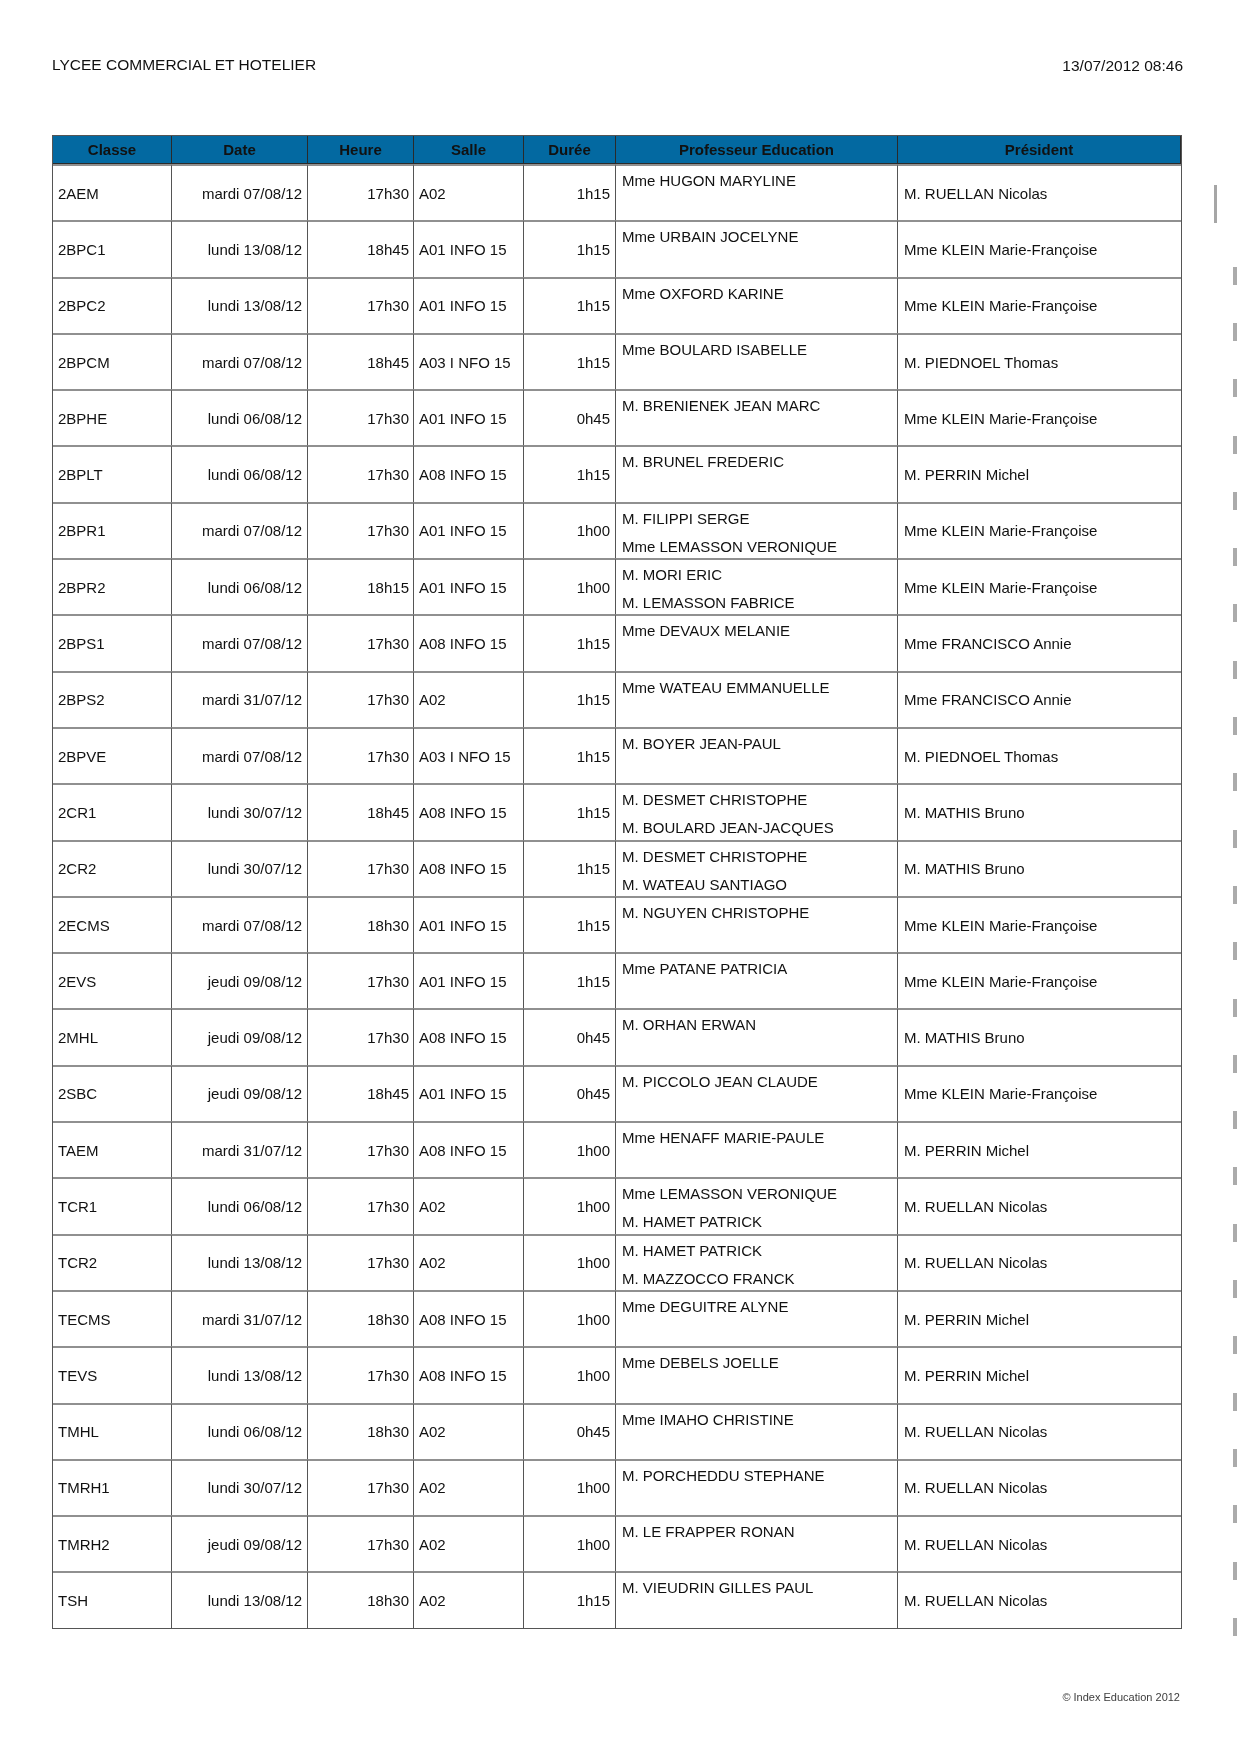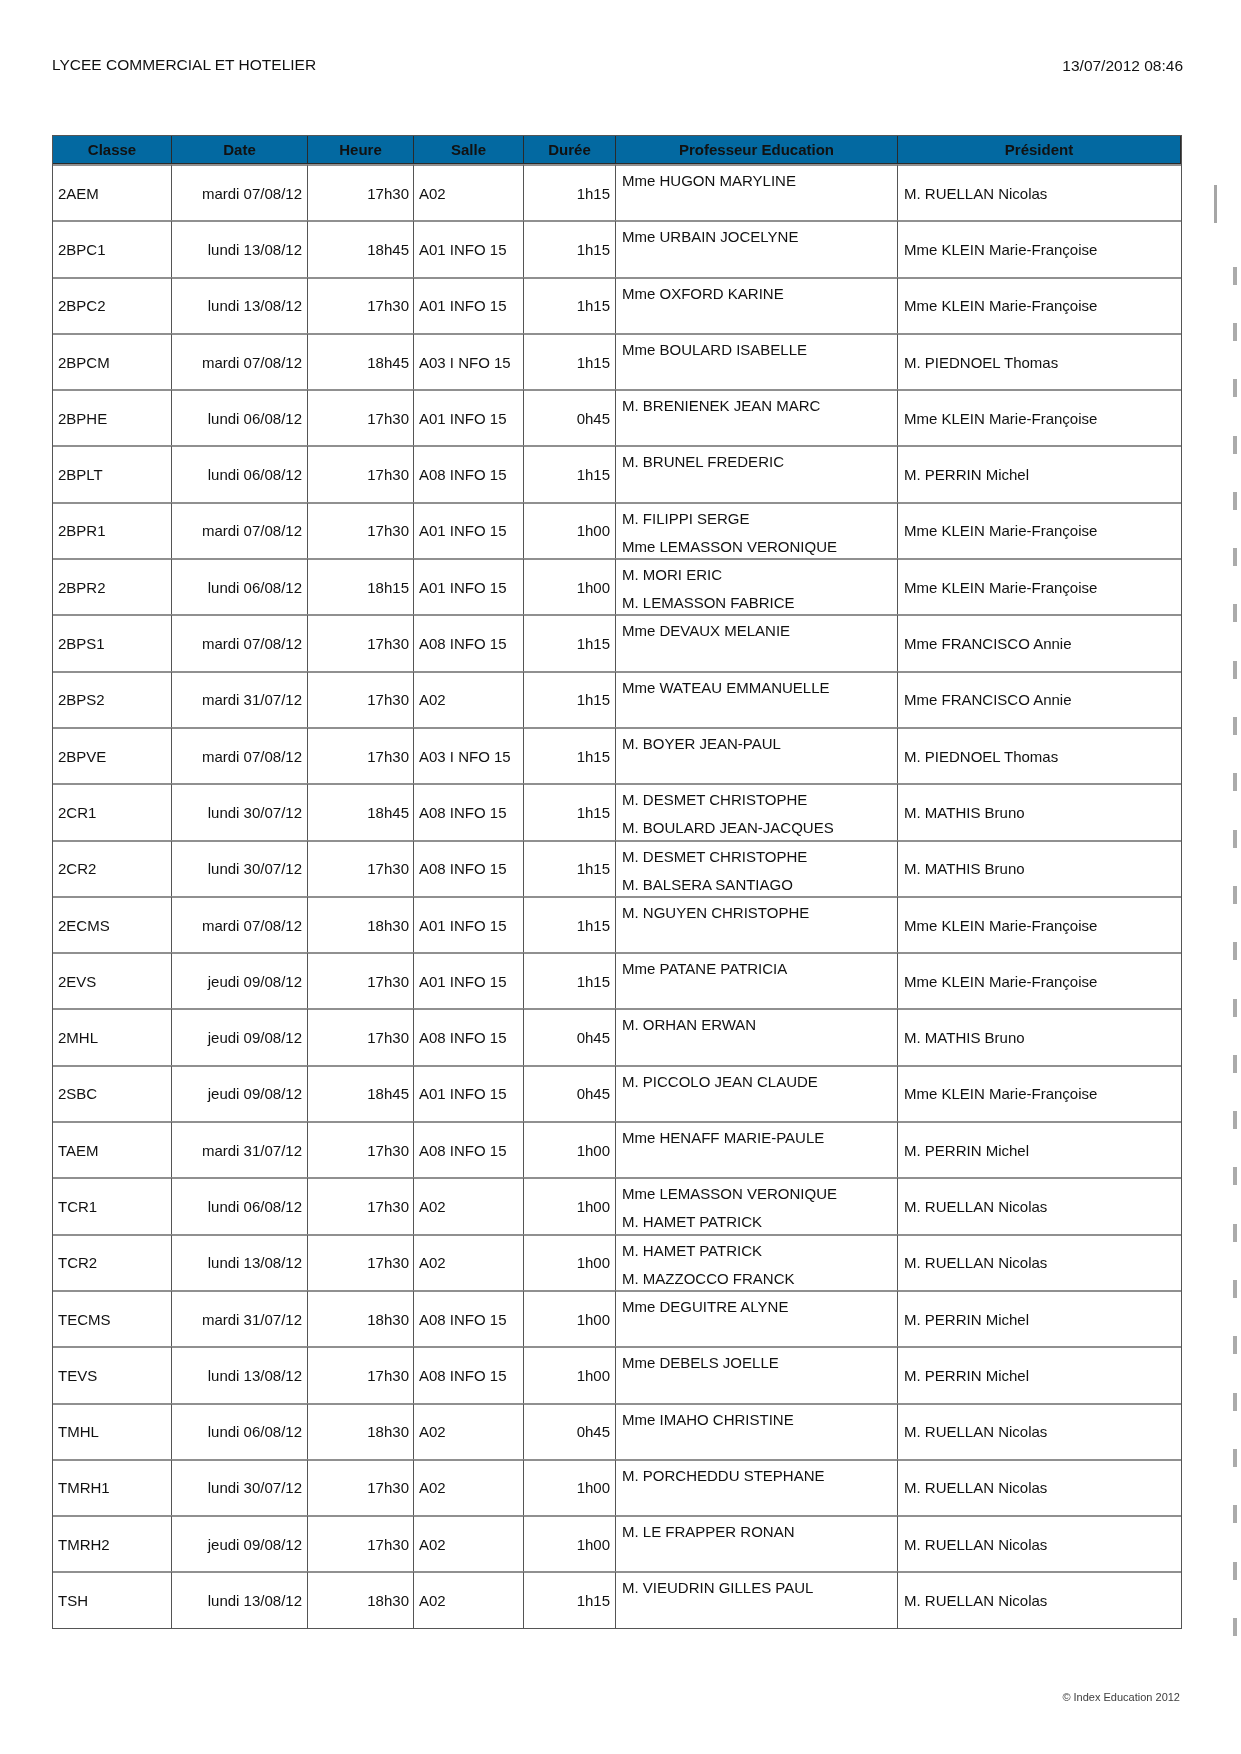--- a/index.html
+++ b/index.html
@@ -213,21 +213,21 @@
     <div class="cell c-president">M. MATHIS Bruno</div>
   </div>
       <div class="row">
     <div class="cell c-classe">2CR2</div>
     <div class="cell c-date">lundi 30/07/12</div>
     <div class="cell c-heure">17h30</div>
     <div class="cell c-salle">A08 INFO 15</div>
     <div class="cell c-duree">1h15</div>
     <div class="cell c-profs">
           <div class="prof-line">M. DESMET CHRISTOPHE</div>
-          <div class="prof-line">M. BALSERA SANTIAGO</div>
+          <div class="prof-line">M. WATEAU SANTIAGO</div>
         </div>
     <div class="cell c-president">M. MATHIS Bruno</div>
   </div>
       <div class="row">
     <div class="cell c-classe">2ECMS</div>
     <div class="cell c-date">mardi 07/08/12</div>
     <div class="cell c-heure">18h30</div>
     <div class="cell c-salle">A01 INFO 15</div>
     <div class="cell c-duree">1h15</div>
     <div class="cell c-profs">

